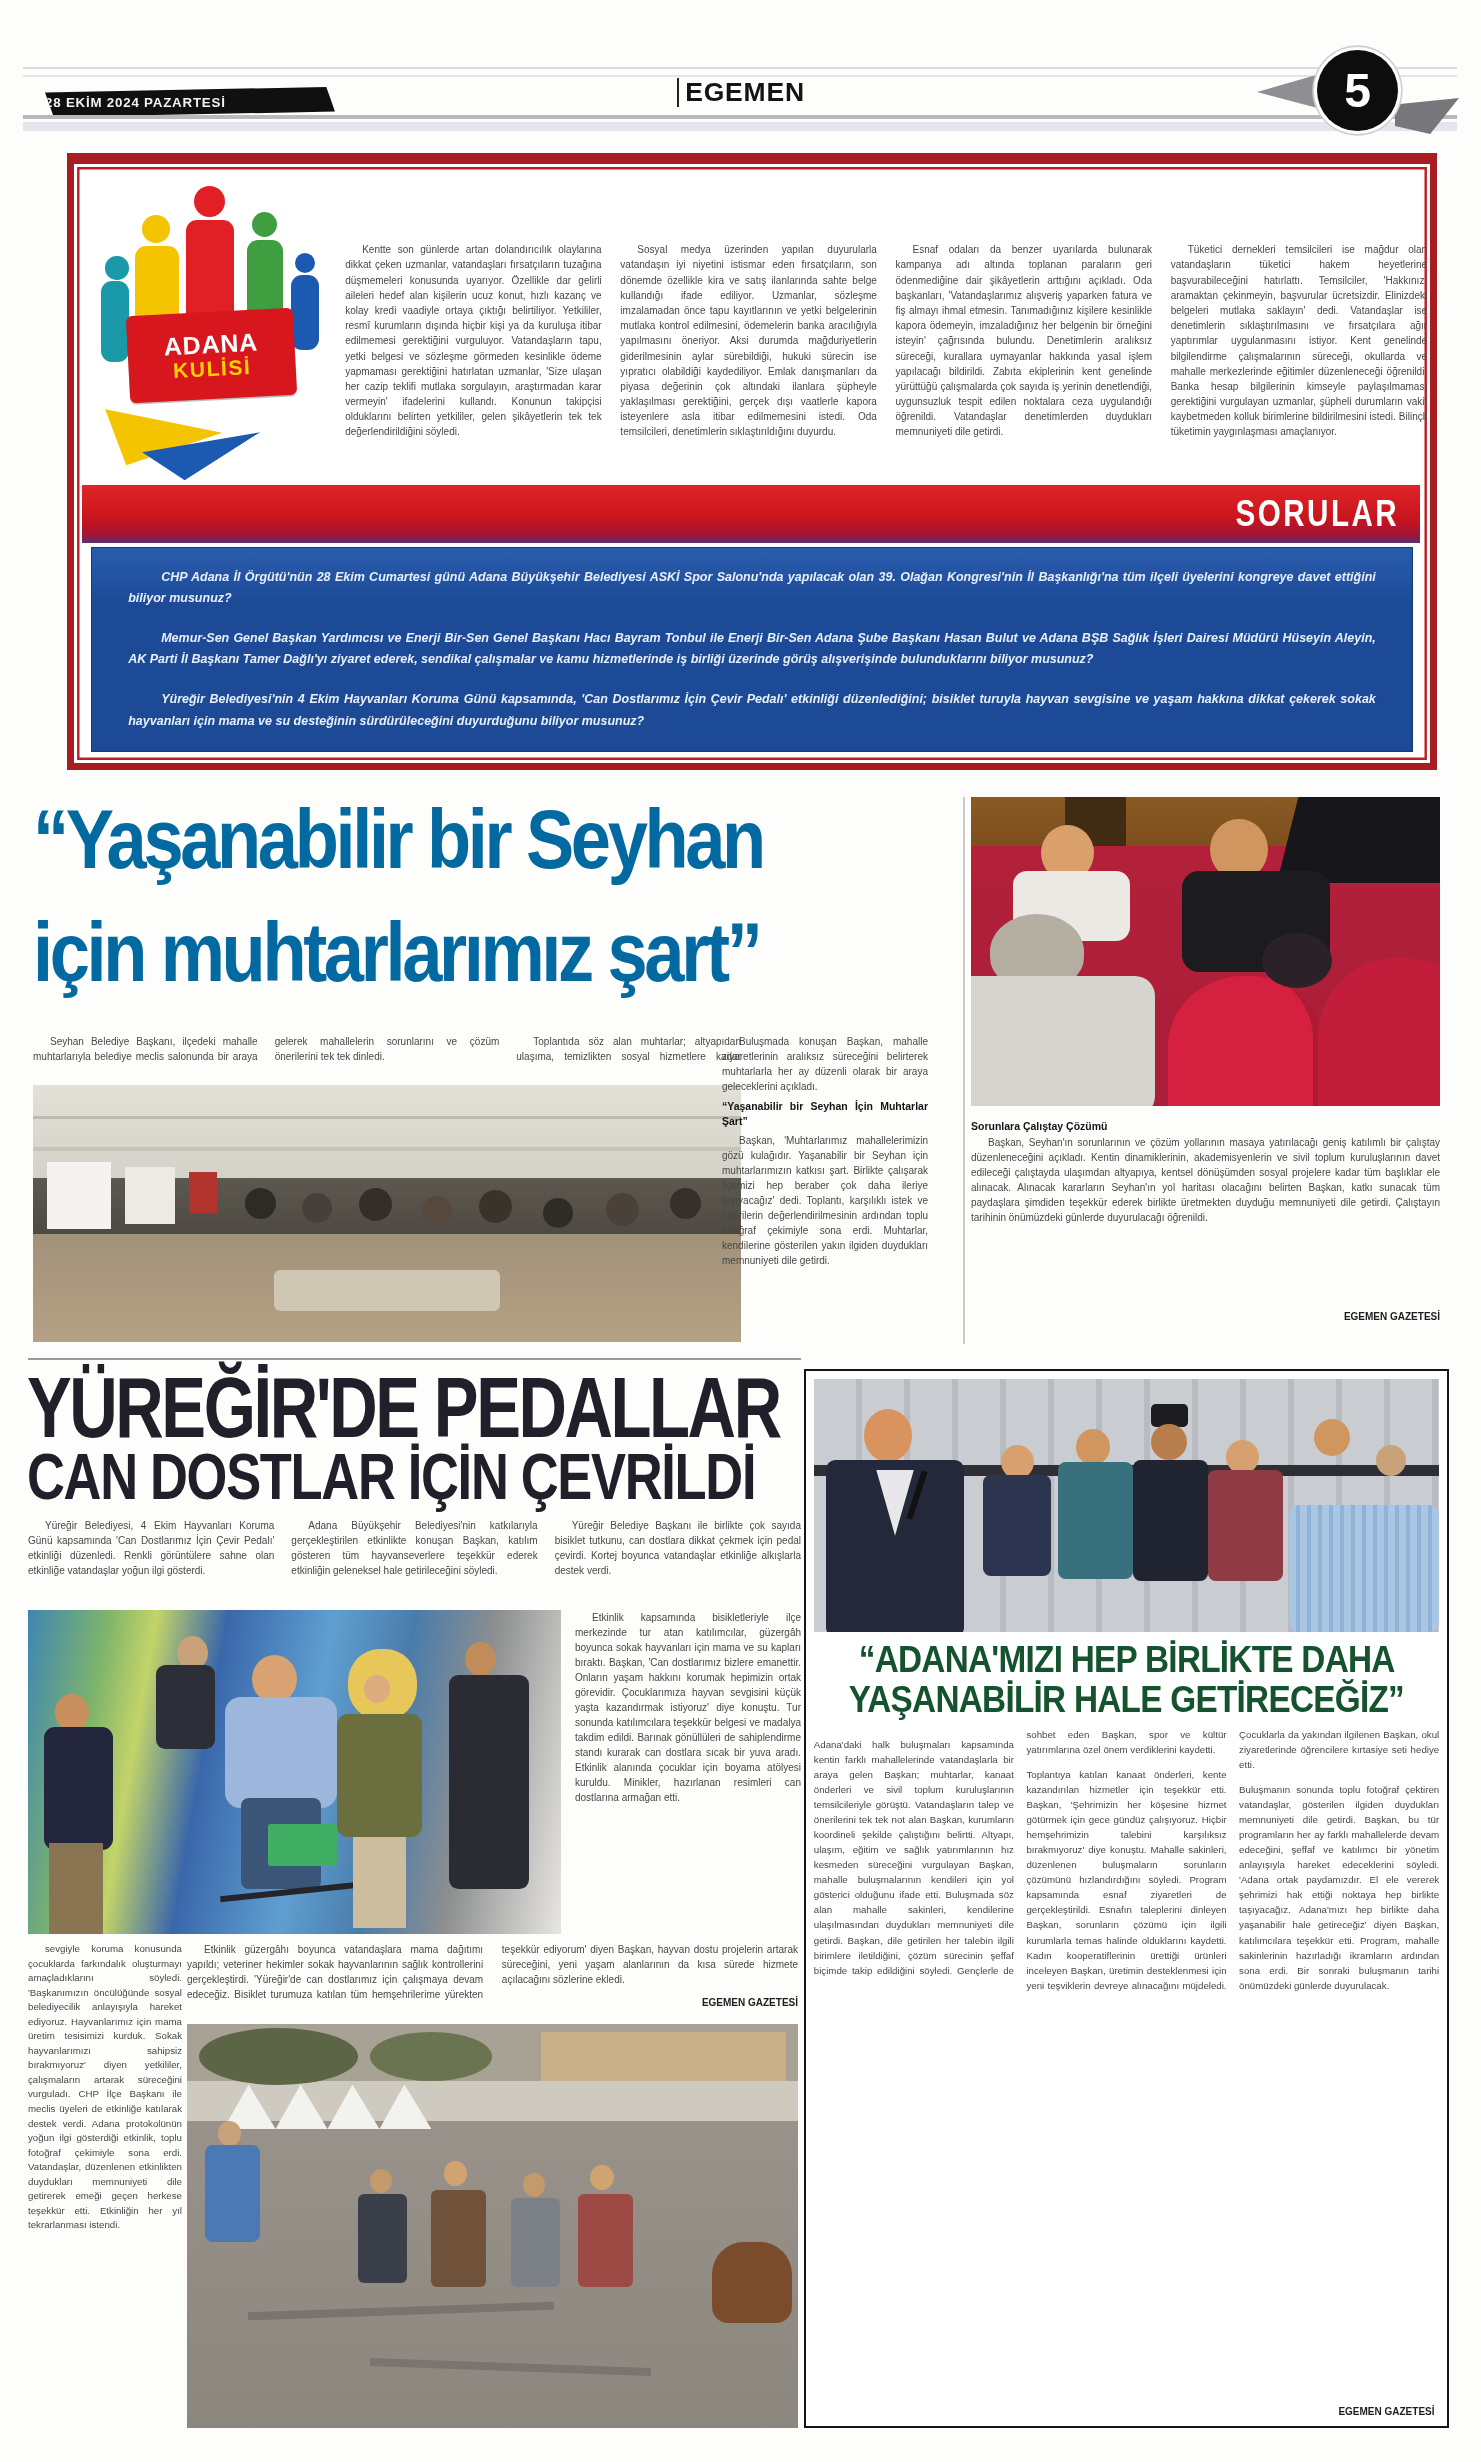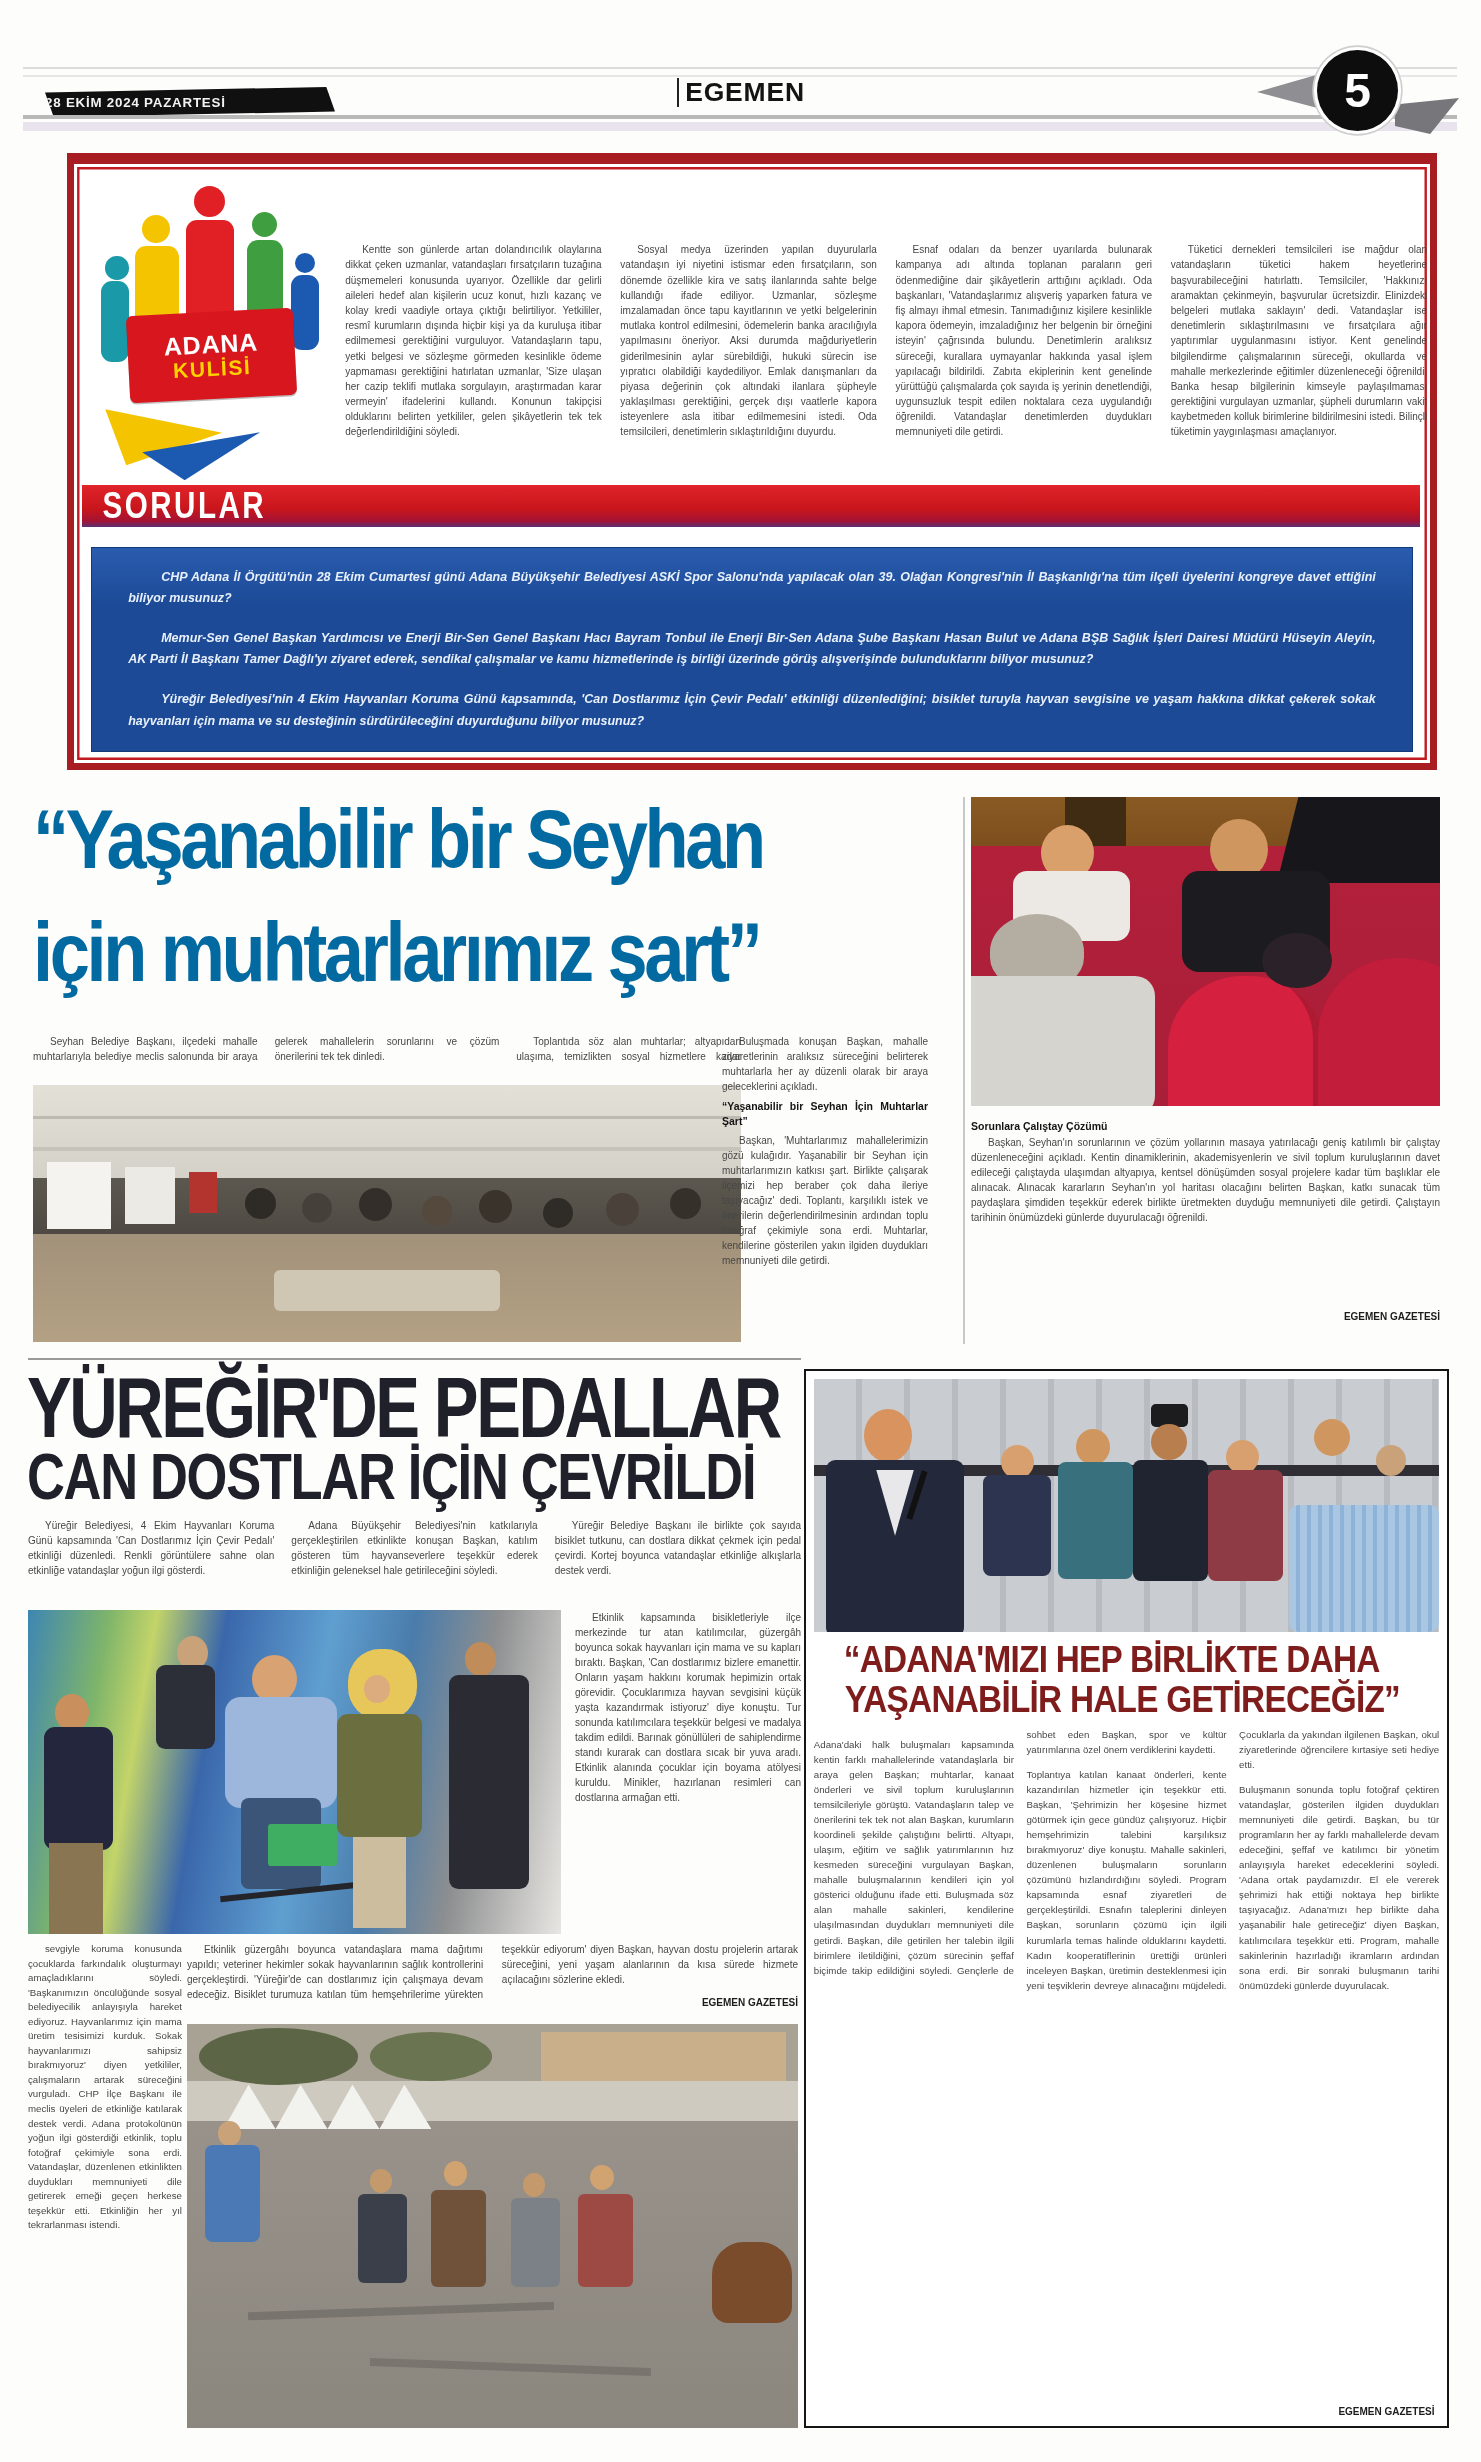--- a/index.html
+++ b/index.html
@@ -49,23 +49,23 @@
     position:absolute;left:257px;top:4.7px;width:1083px;text-align:center;
     font-size:41px;font-weight:bold;color:#101010;letter-spacing:-0.8px;
   }
   .top-cols{
     position:absolute;left:265px;top:72px;width:1082px;height:239px;
     column-count:4;column-gap:18.7px;
     font-size:10px;line-height:1.52;text-align:justify;color:#474747;overflow:hidden;
   }
   .top-cols p,.flow p{margin:0 0 2.3px 0;text-indent:17px;}
   .sorular-band{
-    position:absolute;left:1.6px;right:4px;top:315px;height:42px;
+    position:absolute;left:1.6px;right:4px;top:315px;height:58px;
     background:linear-gradient(180deg,#e0242a 0%,#c8151c 58%,#a31335 86%,#5c2f72 100%);
-    display:flex;align-items:center;justify-content:flex-start;
+    display:flex;align-items:center;justify-content:flex-end;
   }
   .sorular-band span{color:#fff;font-size:37px;font-weight:bold;letter-spacing:3.1px;}
   .bluebox{
     position:absolute;left:11px;right:11px;top:377px;bottom:4.7px;
     background:linear-gradient(180deg,#2a5cae 0%,#1c4a97 28%,#1c4a97 100%);
     border:1.6px solid #123a78;box-sizing:border-box;
     padding:18.7px 36px 7.8px 36px;overflow:hidden;
   }
   .bluebox p{
     margin:0 0 18.7px 0;text-indent:33px;color:#e8f1fb;
@@ -99,22 +99,22 @@
 
   .h-yuregir1{position:absolute;left:26.5px;top:1364px;font-size:86px;font-weight:bold;
     color:#20202a;letter-spacing:-3.1px;line-height:1;}
   .h-yuregir2{position:absolute;left:26.5px;top:1445px;font-size:64px;font-weight:bold;
     color:#20202a;letter-spacing:-1.6px;line-height:1;}
 
   .rightbox{
     position:absolute;left:804px;top:1369px;width:645px;height:1059px;background:#fff;
     border:2.3px solid #151515;box-sizing:border-box;padding:7.8px;
   }
-  .rb-head{margin:7.8px 0 1.6px 0;font-size:37px;font-weight:bold;
-    color:#7f1d1d;letter-spacing:-0.8px;line-height:1.06;}
+  .rb-head{margin:7.8px 0 1.6px 0;text-align:center;font-size:37px;font-weight:bold;
+    color:#14532d;letter-spacing:-0.8px;line-height:1.06;}
   .rb-cols{margin-top:7.8px;height:667px;column-count:3;column-gap:12.5px;
     font-size:9.7px;line-height:1.55;text-align:justify;color:#474747;overflow:hidden;}
   .rb-credit{position:absolute;right:12.5px;bottom:7.8px;}
 
   
   .photo{position:absolute;overflow:hidden;background:#888;}
   .ph{position:absolute;}
   .photo-auditorium{background:linear-gradient(180deg,#8a5a24 0%,#7d4f1d 16%,#b3203a 16%,#a91e38 100%);}
   .photo-meeting{background:linear-gradient(180deg,#e3e0d8 0%,#d4d1c8 36%,#5d584f 36%,#4e4a43 58%,#a2927a 58%,#b4a184 100%);}
   .photo-bike{background:linear-gradient(100deg,#3e86b3 0%,#7fb56a 14%,#c3d469 22%,#3a67ab 34%,#5f9fd0 52%,#4a7cab 66%,#8d8f90 80%,#e8e6e2 100%);}

